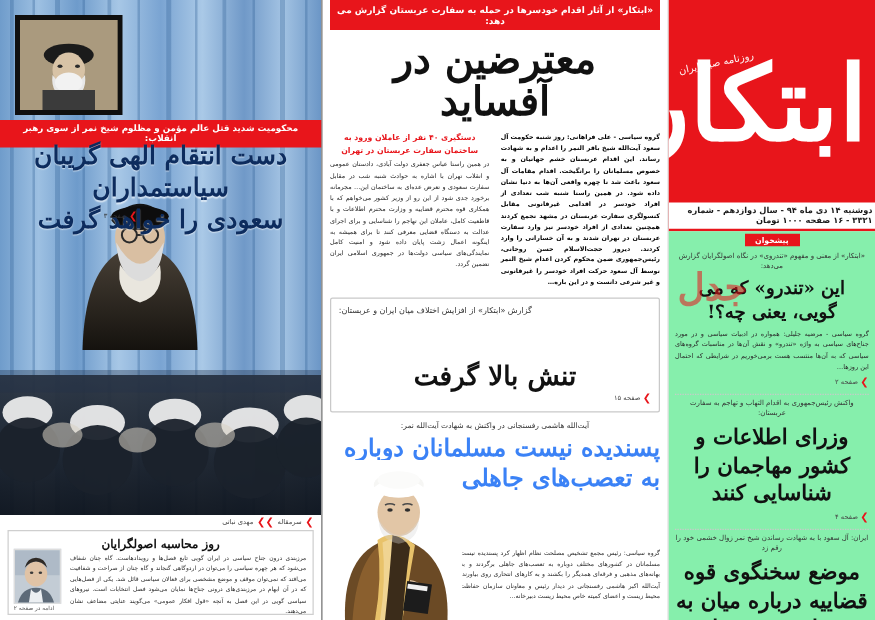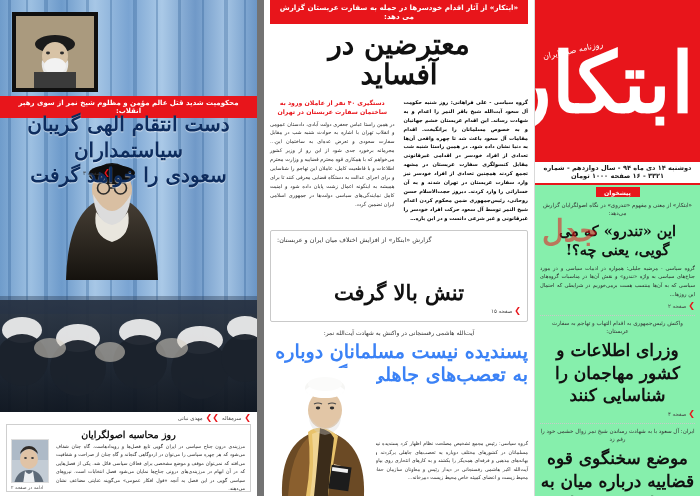--- a/index.html
+++ b/index.html
@@ -49,21 +49,21 @@
     opacity: .95;
     font-family: "DejaVu Serif", serif;
   }
   .masthead-dateline {
     position: absolute; top: 162px; right: 0;
     width: 165px;
     background: #ffffff;
     color: #1b1b1b;
     font-size: 6.6px;
     font-weight: bold;
-    text-align: center;
+    text-align: right;
     padding: 3px 2px 2px;
     line-height: 1.2;
     letter-spacing: -.1px;
   }
 
   
   .right-col {
     position: absolute; top: 185px; right: 0;
     width: 165px; height: 311px;
     background: #86efac;
@@ -126,37 +126,37 @@
     margin: 3px 0 2px;
     direction: rtl;
   }
   .page-ref .chev { color: #e8151b; font-size: 8px; line-height: 1; }
   .hr-dot { border: 0; border-top: 1px dotted #c9c9c9; margin: 3px 0; }
 
   
   .center-col {
     position: absolute; top: 0; right: 165px;
     width: 278px; height: 496px;
-    border-left: 7px solid #737373;
+    border-left: 1px solid #737373;
     border-right: 1px solid #d9d9d9;
     padding: 0 6px;
     background: #fff;
   }
   .red-kicker-bar {
     background: #e8151b;
     color: #fff;
     font-size: 7.2px;
     font-weight: bold;
     text-align: center;
     padding: 3px 4px;
     letter-spacing: -.2px;
     margin-bottom: 4px;
   }
   .main-headline {
-    font-size: 28px;
+    font-size: 32px;
     font-weight: bold;
     color: #111;
     text-align: center;
     line-height: 1.07;
     letter-spacing: -1.5px;
     font-family: "DejaVu Serif", "Liberation Serif", serif;
     margin: 6px 0 8px;
   }
   .two-col {
     column-count: 2;

